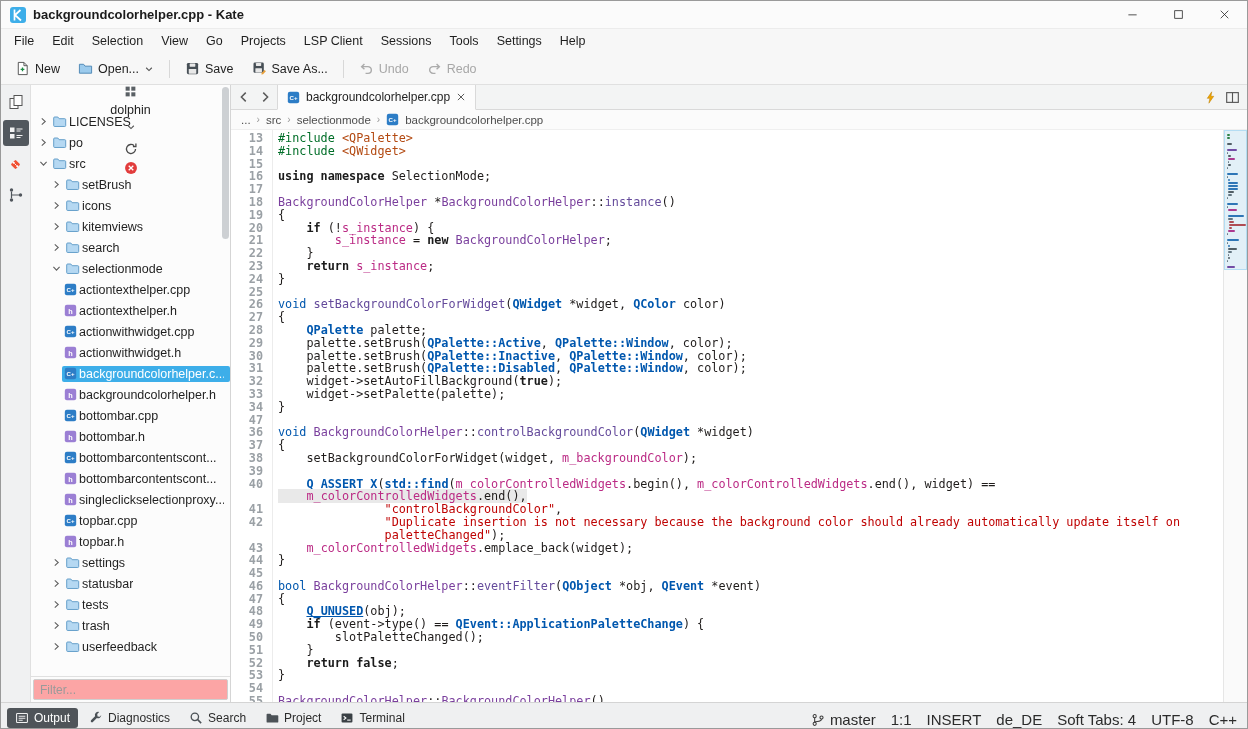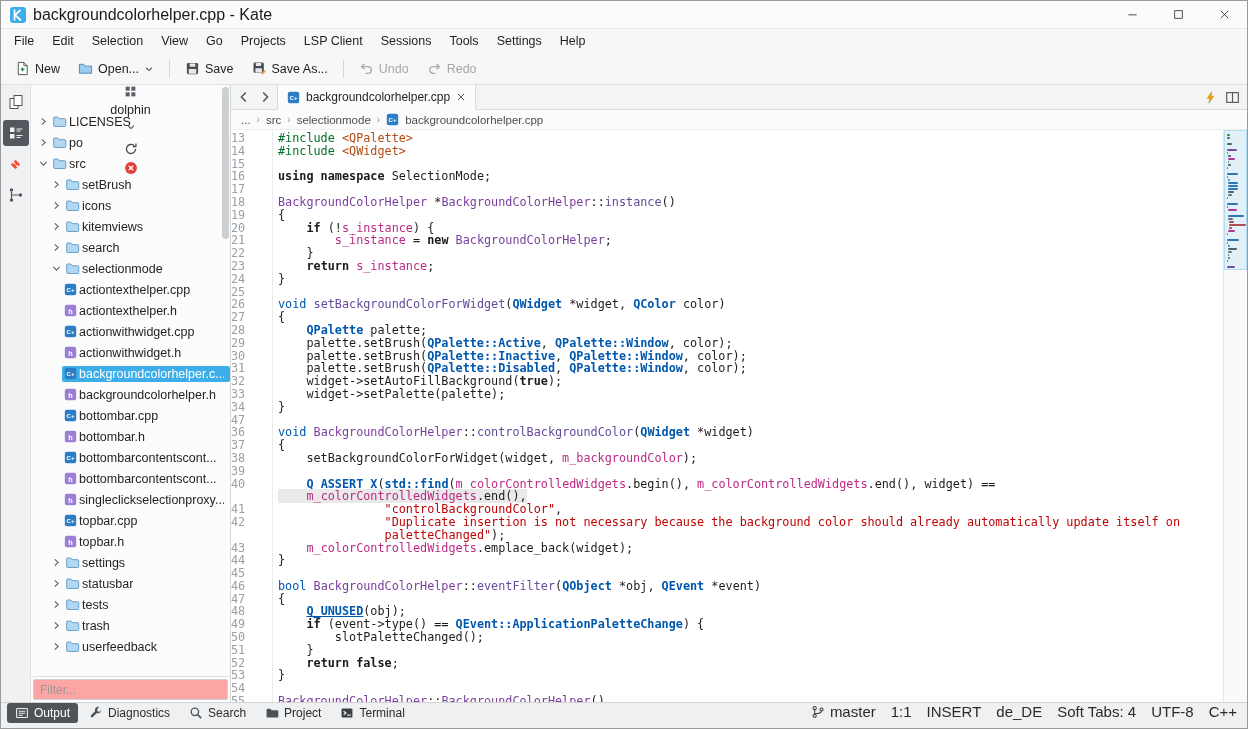--- a/index.html
+++ b/index.html
@@ -2,21 +2,21 @@
 <html><head>
 <meta charset="utf-8">
 <style>
 *{box-sizing:border-box;margin:0;padding:0;}
 html,body{width:1248px;height:729px;}
 body{position:relative;font-family:"Liberation Sans","DejaVu Sans",sans-serif;background:#fcfcfc;color:#232629;overflow:hidden;border:1px solid #9a9a9a;}
 
 
 .titlebar{position:absolute;top:0;left:0;right:0;height:28px;background:#fbfbfb;display:flex;align-items:center;border-bottom:1px solid #ececec;}
 .title-icon{margin:0 7px 0 9px;}
-.title-text{font-size:16px;color:#1b1b1b;}
+.title-text{font-size:13px;color:#1b1b1b;font-weight:bold;}
 .win-controls{margin-left:auto;display:flex;height:100%;}
 .win-btn{width:46px;height:100%;display:flex;align-items:center;justify-content:center;}
 
 
 .menubar{position:absolute;top:28px;left:0;right:0;height:24px;display:flex;align-items:center;background:#f7f7f7;padding-left:4px;}
 .menu-item{font-size:12.5px;padding:3px 9px;border-radius:3px;color:#1f1f1f;}
 
 
 .toolbar{position:absolute;top:52px;left:0;right:0;height:32px;display:flex;align-items:center;background:#f7f7f7;border-bottom:1px solid #e0e0e0;padding-left:6px;gap:2px;}
 .tb-btn{display:flex;align-items:center;gap:5px;font-size:12.5px;padding:4px 8px;border-radius:3px;color:#1f1f1f;}
@@ -52,21 +52,21 @@
 .nav-btns{display:flex;align-items:center;padding:0 3px;gap:2px;}
 .nav-btn{width:19px;height:19px;display:flex;align-items:center;justify-content:center;border-radius:2px;}
 .tab{display:flex;align-items:center;gap:6px;padding:0 9px;background:#fcfcfc;border-left:1px solid #d9d9d9;border-right:1px solid #d9d9d9;font-size:12px;color:#1f1f1f;margin-bottom:-1px;border-bottom:1px solid #fcfcfc;}
 .tabbar-right{margin-left:auto;display:flex;align-items:center;gap:8px;padding-right:7px;}
 .breadcrumb{height:20px;display:flex;align-items:center;font-size:11.5px;color:#4d4d4d;gap:6px;padding-left:10px;background:#fbfbfb;border-bottom:1px solid #efefef;}
 .crumb-sep{color:#9a9a9a;font-size:10px;}
 .crumb{display:flex;align-items:center;gap:4px;}
 
 
 .codewrap{flex:1;display:flex;min-height:0;}
-.gutter{width:42px;padding-right:23px;padding-top:2px;text-align:left;font-family:"DejaVu Sans Mono","Liberation Mono",monospace;font-size:11.8px;line-height:12.8px;color:#9aa0a5;border-right:1px solid #ececec;overflow:hidden;}
+.gutter{width:42px;padding-right:9px;padding-top:2px;text-align:right;font-family:"DejaVu Sans Mono","Liberation Mono",monospace;font-size:11.8px;line-height:12.8px;color:#9aa0a5;border-right:1px solid #ececec;overflow:hidden;font-weight:bold;}
 .ln{height:12.8px;}
 .code{flex:1;min-width:0;font-family:"DejaVu Sans Mono","Liberation Mono",monospace;font-size:11.8px;line-height:12.8px;padding:2px 0 0 5px;white-space:pre;overflow:hidden;color:#1f1c1b;}
 .crow{height:12.8px;white-space:pre;}
 .tk-pp{color:#006e28;}
 .tk-inc{color:#b34a12;}
 .tk-kw{color:#1b1b1b;font-weight:bold;}
 .tk-bt{color:#0057ae;}
 .tk-dt{color:#0057ae;font-weight:bold;}
 .tk-cls{color:#7a3f9d;}
 .tk-fn{color:#644a9b;}
@@ -76,21 +76,21 @@
 .tk-n{color:#1f1c1b;}
 .tk-nh{color:#1f1c1b;background:#e9e9e9;}
 .tk-mvh{color:#bb2b85;background:#e9e9e9;}
 
 
 .minimap{width:24px;border-left:1px solid #e6e6e6;background:#fafafa;position:relative;padding-top:3px;}
 .mm-bar{height:2px;margin-top:1px;border-radius:1px;}
 .mm-view{position:absolute;left:0;top:0;width:100%;height:140px;background:rgba(61,174,233,0.12);border:1px solid rgba(61,174,233,0.28);}
 
 
-.statusbar{position:absolute;left:0;right:0;bottom:0;height:26px;background:#eff0f1;border-top:1px solid #d4d4d4;display:flex;align-items:flex-start;font-size:12px;padding:0 10px 0 6px;}
+.statusbar{position:absolute;left:0;right:0;bottom:0;height:26px;background:#eff0f1;border-top:1px solid #d4d4d4;display:flex;align-items:flex-end;font-size:12px;padding:0 10px 0 6px;}
 .sb-left{display:flex;align-items:center;gap:3px;}
 .sb-btn{display:flex;align-items:center;gap:5px;padding:3px 8px;border-radius:3px;color:#2b2b2b;}
 .sb-btn.active{background:#4f5459;color:#fff;}
 .sb-right{margin-left:auto;display:flex;align-items:center;gap:15px;color:#2b2b2b;font-size:15px;}
 .sb-item{display:flex;align-items:center;gap:5px;}
 
 .ic{display:inline-flex;align-items:center;justify-content:center;line-height:0;}
 </style>
 </head>
 <body>

